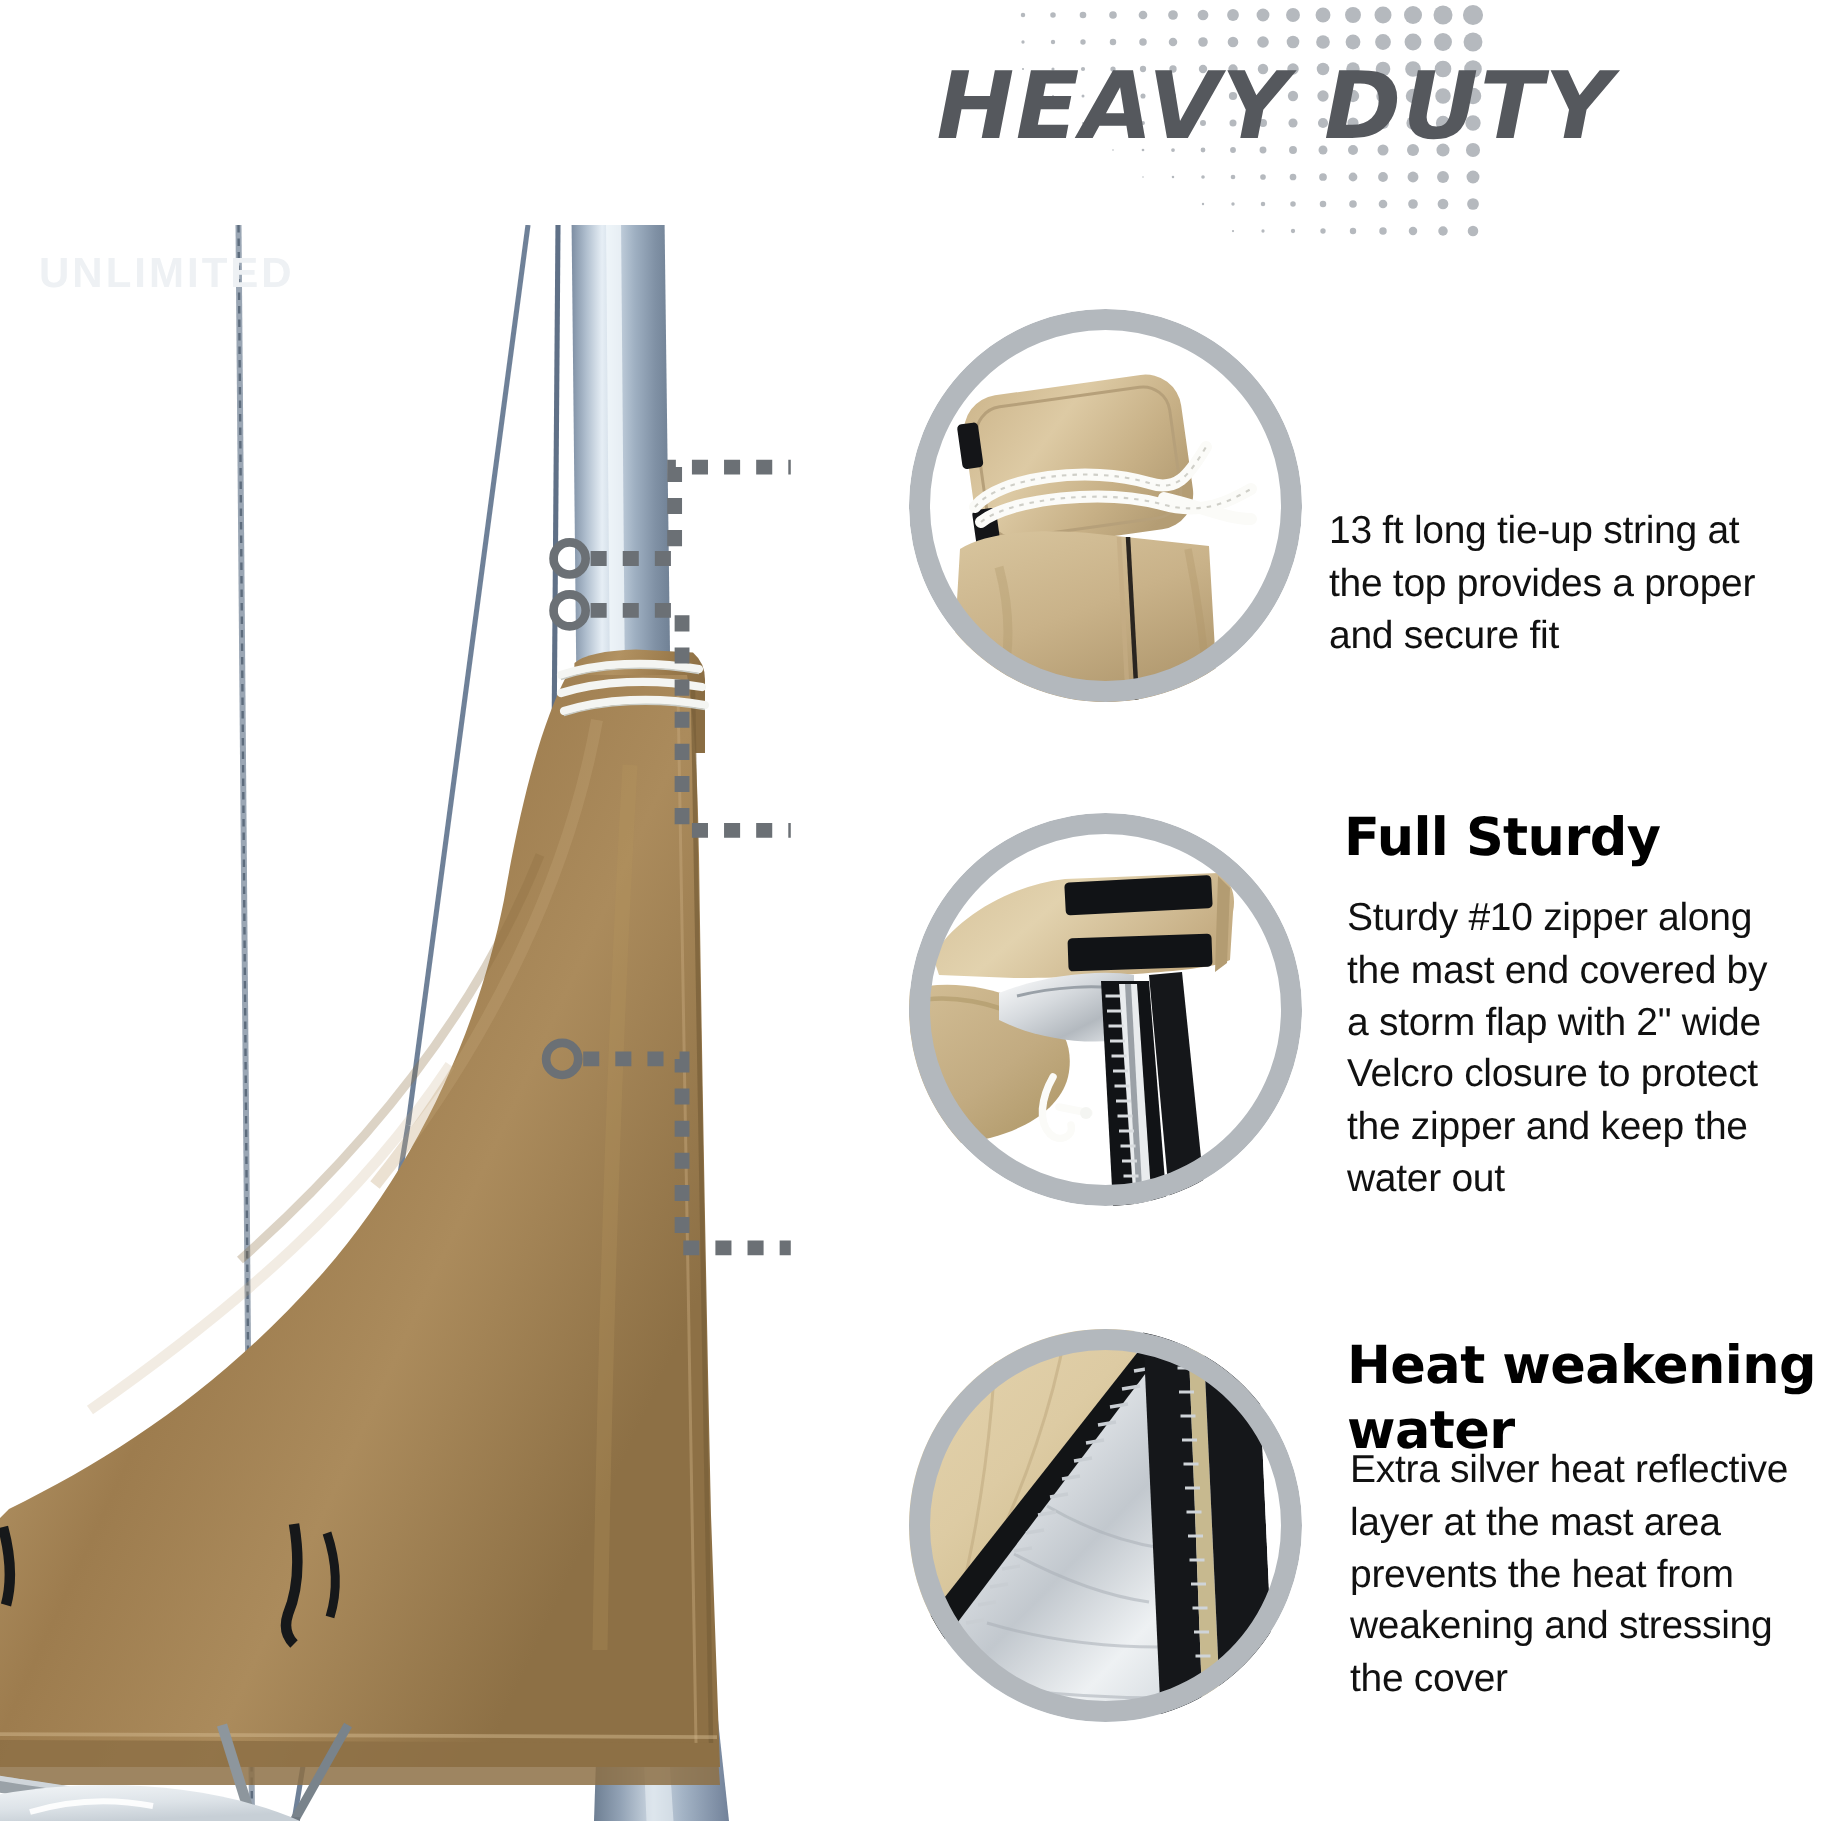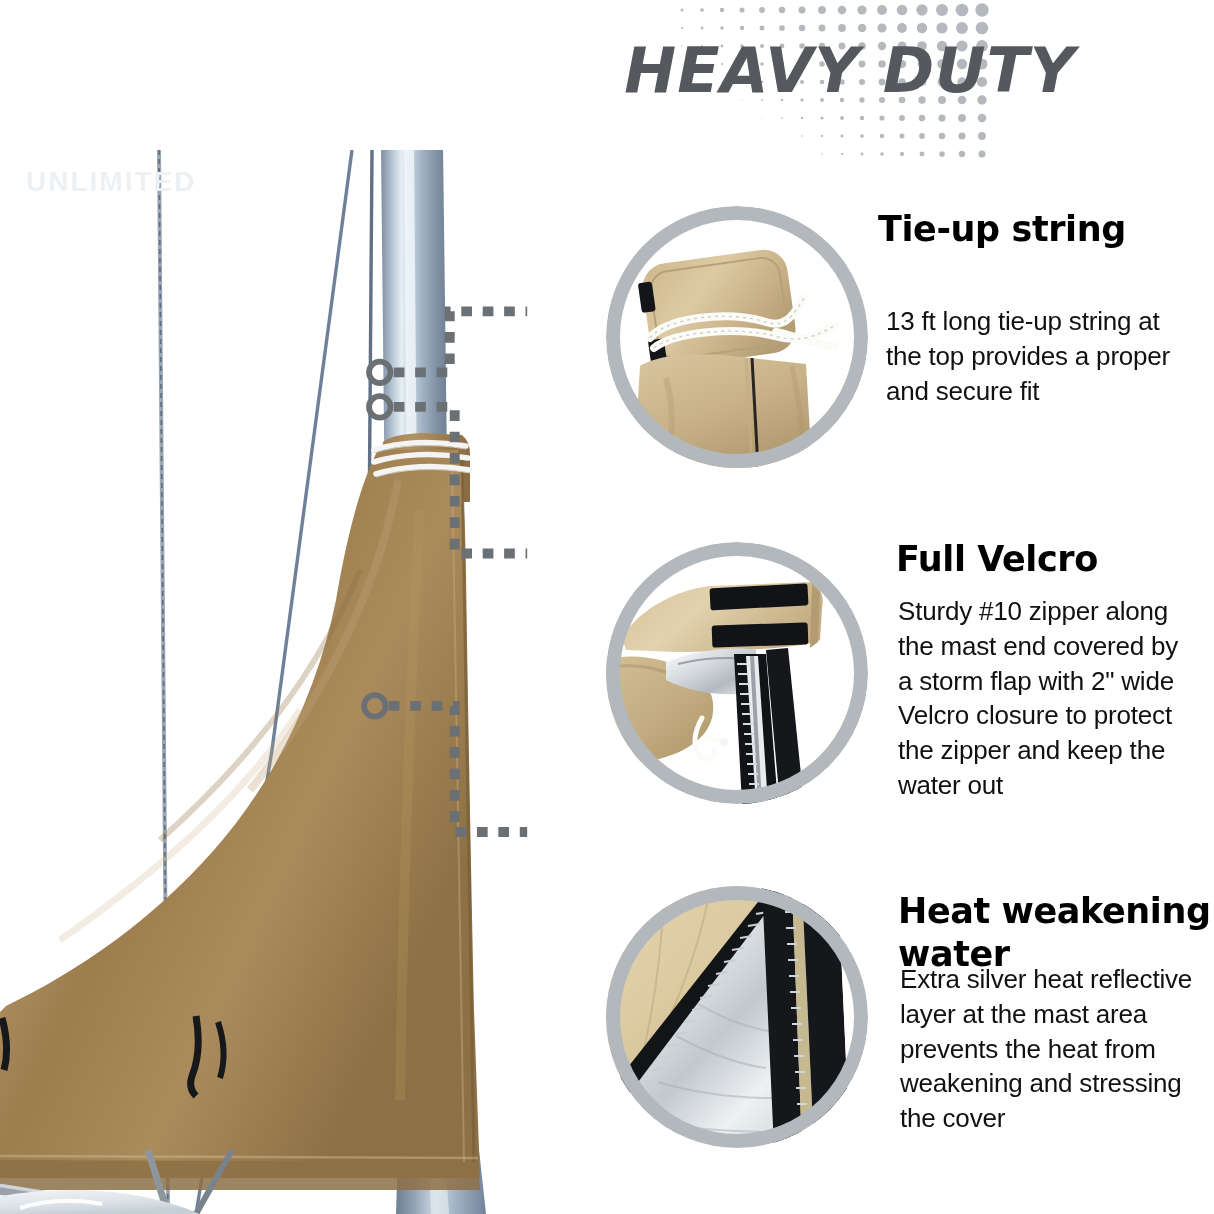--- a/index.html
+++ b/index.html
@@ -467,26 +467,26 @@
       <g stroke="#cfd4d8" stroke-width="2">
         <path d="M 178 10 l 10 0 M 179 26 l 10 0 M 180 42 l 10 0 M 181 58 l 10 0 M 182 74 l 10 0 M 183 90 l 10 0 M 184 106 l 10 0 M 185 122 l 10 0 M 186 138 l 10 0 M 187 154 l 10 0 M 188 170 l 10 0 M 189 186 l 10 0 M 190 202 l 10 0 M 191 218 l 10 0 M 192 234 l 10 0 M 193 250 l 10 0"></path>
       </g>
 
       <path d="M 232 0 L 262 0 L 262 262 L 244 262 Z" fill="#ffffff"></path>
     </svg>
     <div class="ring"></div>
   </div>
 
   <div class="feat-title" style="left:878px; top:208px; width:330px;">
-    <span>Tie-up string</span><br>
-  </div>
-  <div class="feat-body" style="left:886px; top:304px; width:316px;">13 ft long tie-up string at the top provides a proper and secure fit</div>
+    <br>
+  </div>
+  <div class="feat-body" style="left:886px; top:336px; width:316px;">13 ft long tie-up string at the top provides a proper and secure fit</div>
 
   <div class="feat-title" style="left:896px; top:538px; width:320px;">
-    <span>Full Velcro</span>
+    <span>Full Sturdy</span>
   </div>
   <div class="feat-body" style="left:898px; top:594px; width:300px;">Sturdy #10 zipper along the mast end covered by a storm flap with 2" wide Velcro closure to protect the zipper and keep the water out</div>
 
   <div class="feat-title" style="left:898px; top:890px; width:320px;">
     <span>Heat weakening</span><br>
     <span>water</span>
   </div>
   <div class="feat-body" style="left:900px; top:962px; width:312px;">Extra silver heat reflective layer at the mast area prevents the heat from weakening and stressing the cover</div>
 
 </div>

